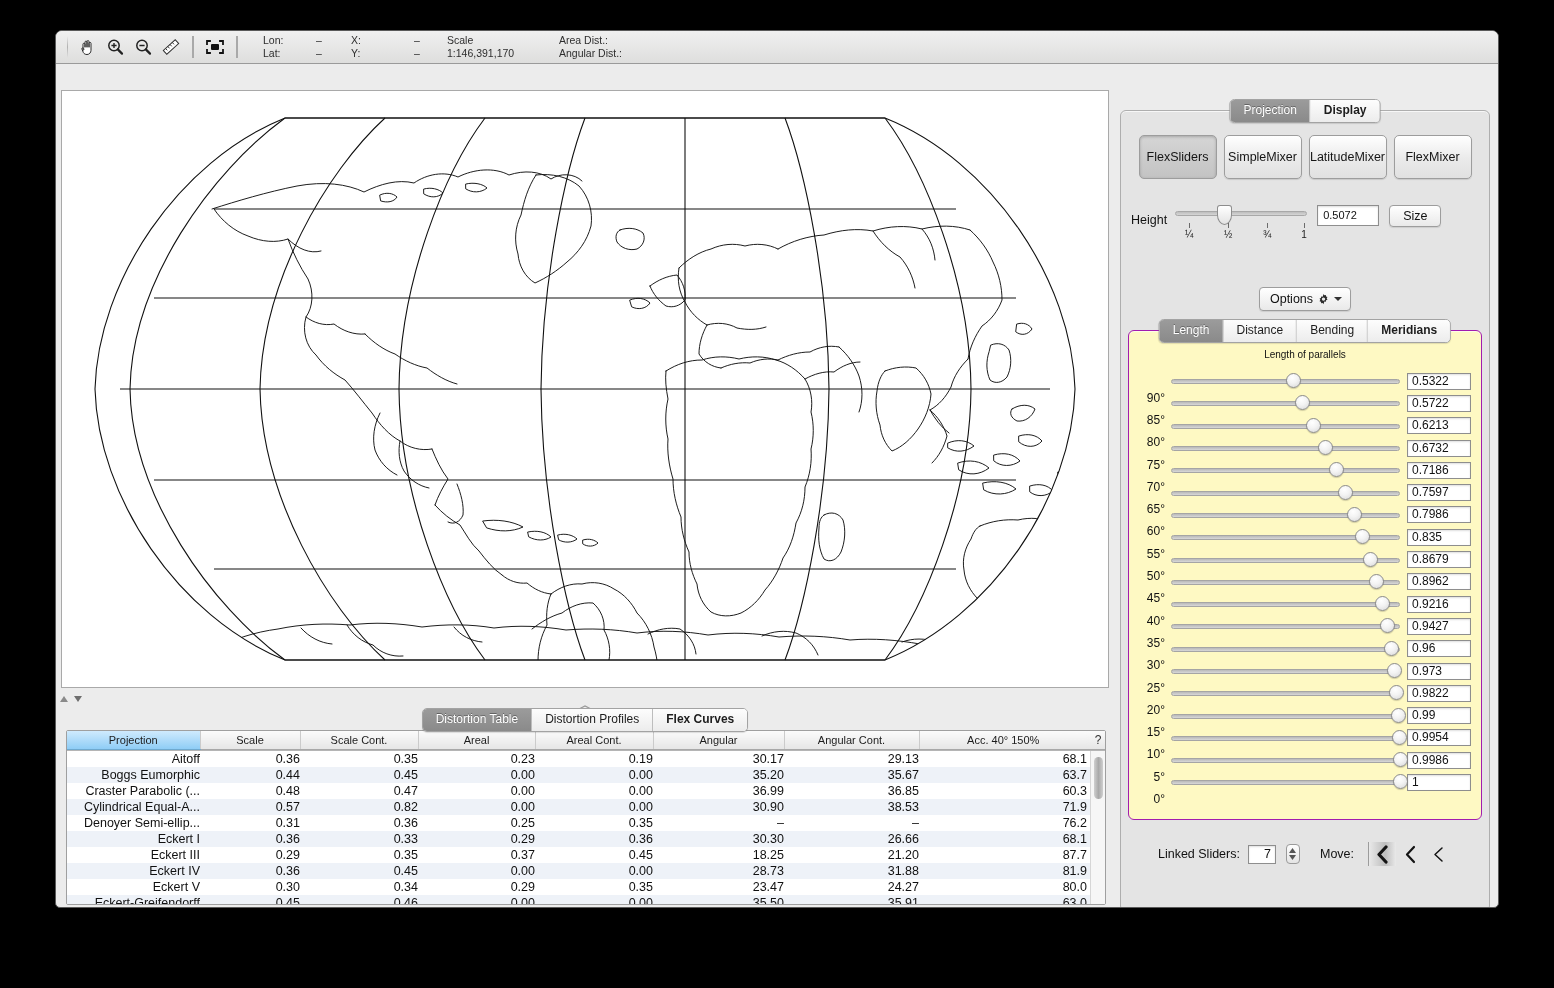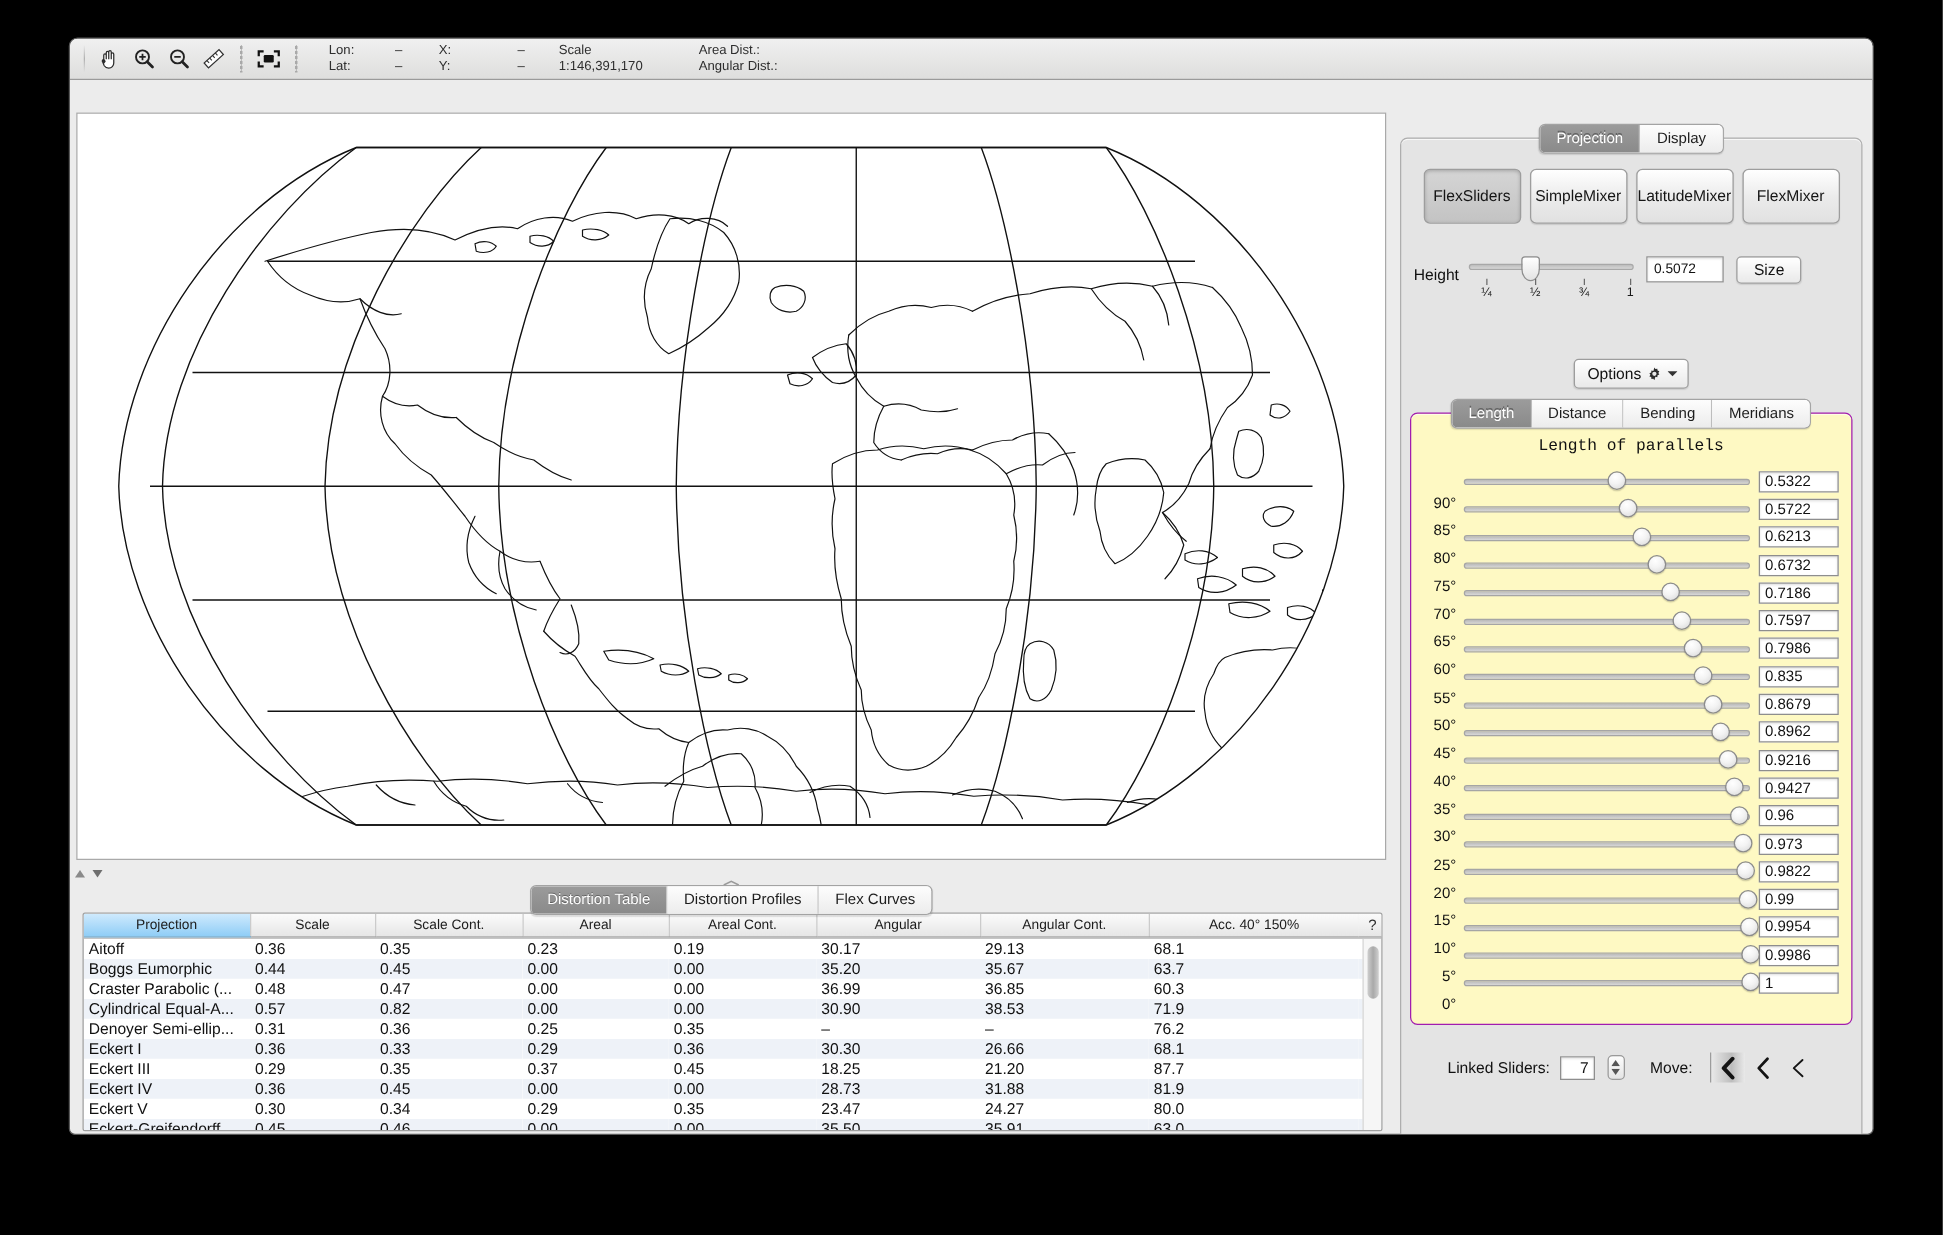--- a/index.html
+++ b/index.html
@@ -104,21 +104,21 @@
     box-shadow: 0 1px 1px rgba(0,0,0,0.12);
     background: #fff;
   }
   .seg .seg-item {
     font-size: 12px; padding: 3px 13px 4px; line-height: 15px;
     background: linear-gradient(to bottom,#fdfdfd,#ececec);
     color: #1d1d1d; cursor: default;
     border-right: 1px solid #bdbdbd;
     white-space: nowrap;
   }
-  .seg .seg-item:last-child { border-right: none; }
+  .seg .seg-item:last-child { border-right: none; font-weight: bold; }
   .seg .seg-item.active {
     background: linear-gradient(to bottom,#9b9b9b,#8a8a8a);
     color: #fff;
     text-shadow: 0 -1px 0 rgba(0,0,0,0.35);
   }
   .table-box {
     position: absolute; left: 10px; right: 8px; top: 22px; bottom: 2px;
     background: #fff;
     border: 1px solid #9f9f9f;
     border-radius: 2px;
@@ -140,21 +140,21 @@
     background: linear-gradient(to bottom,#cfeafd,#8fcdf6);
     border-bottom: 1px solid #6ea9cf;
   }
   table.dist td {
     height: 16px; padding: 0 0 0 4px;
     font-size: 12.5px; color: #111;
     white-space: nowrap; overflow: hidden;
   }
   table.dist tr.odd  td { background: #ffffff; }
   table.dist tr.even td { background: #eef2f8; }
-  .tb-scroll { flex: 1; overflow: hidden; position: relative; }
+  .tb-scroll { flex: 1; overflow: hidden; position: relative; text-align: right; }
   .help-q {
     width: 22px; flex: 0 0 22px;
     display: flex; align-items: center; justify-content: center;
     font-size: 12px; color: #333;
     background: linear-gradient(to bottom,#fbfbfb,#e6e6e6);
     border-bottom: 1px solid #a8a8a8;
   }
   .vscroll {
     position: absolute; right: 0; top: 0; bottom: 0; width: 15px;
     background: #f6f6f6; border-left: 1px solid #d6d6d6;
@@ -249,22 +249,22 @@
     border: 1px solid #a21caf; border-radius: 6px;
     background: #fef9c3;
     height: 490px;
     box-shadow: inset 0 1px 0 rgba(255,255,255,0.6);
   }
   .inner-tabs {
     position: absolute; left: 50%; transform: translateX(-50%); top: -12px;
     display: flex; z-index: 5;
   }
   .panel-title {
-    text-align: center; font-size: 13px; color: #111;
-    padding-top: 18px; padding-bottom: 8px; font-family: Liberation Mono, monospace;
+    text-align: center; font-size: 10px; color: #111;
+    padding-top: 18px; padding-bottom: 8px;
   }
   .slider-list { padding: 2px 10px 0 8px; }
   .slider-row { display: flex; align-items: center; height: 22.3px; }
   .sl-lab { width: 28px; text-align: right; font-size: 12px; color: #111; margin-right: 6px; margin-top: 33px; }
   .sl-track-wrap { position: relative; flex: 1; height: 16px; }
   .sl-track {
     position: absolute; left: 0; right: 0; top: 6px; height: 5px;
     background: linear-gradient(to bottom,#b9b9b9,#d8d8d8);
     border-radius: 3px; border: 1px solid #a5a5a5;
   }

